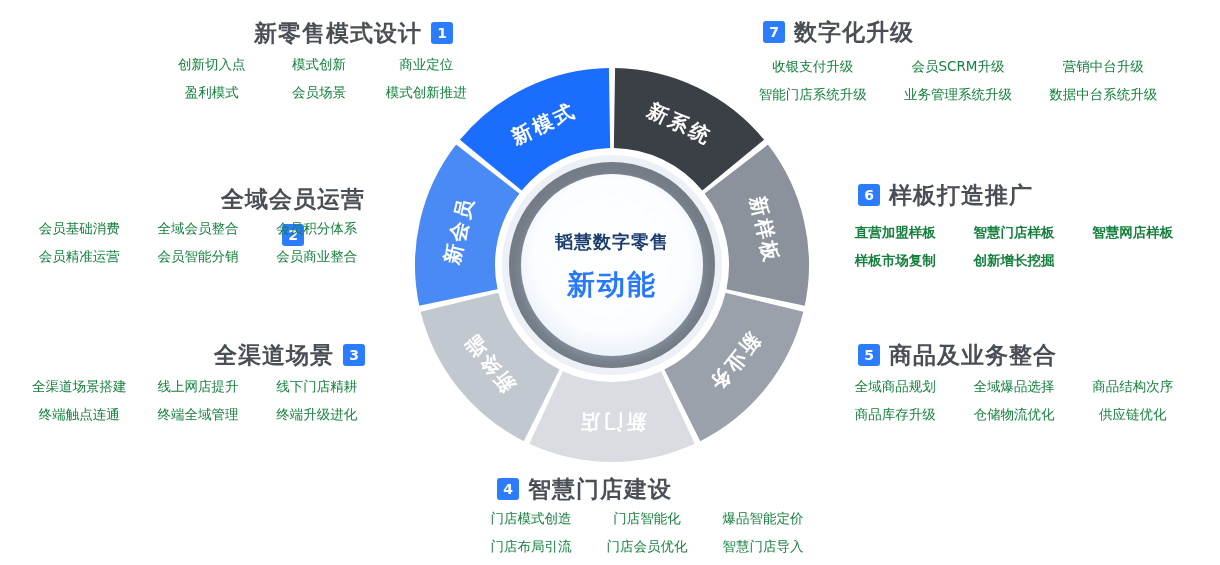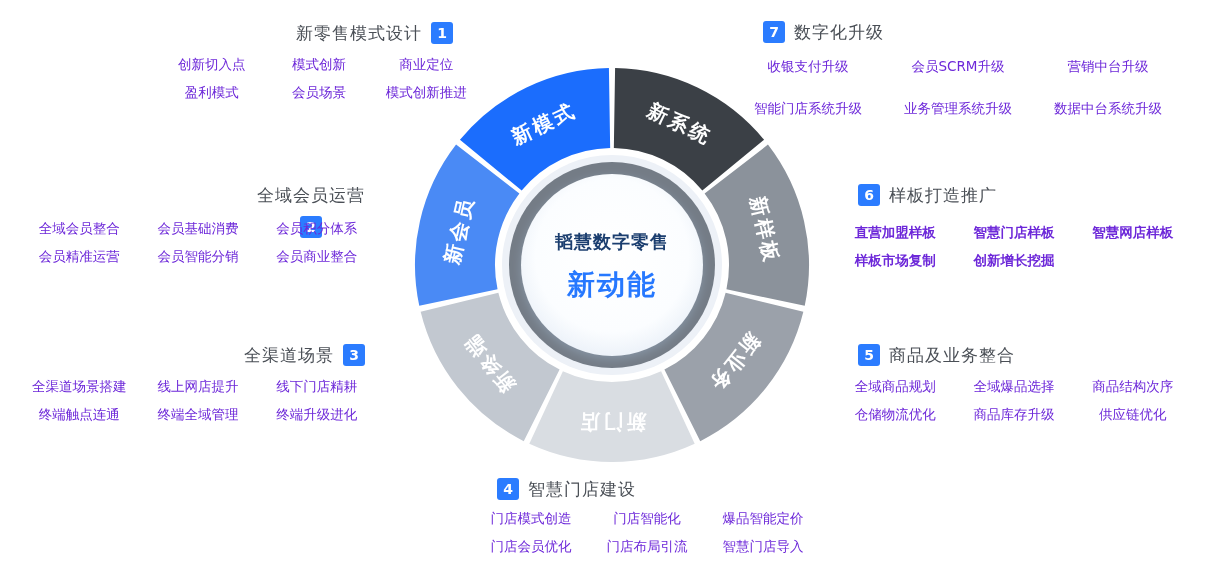--- a/index.html
+++ b/index.html
@@ -7,33 +7,33 @@
   body { font-family:"DejaVu Sans","Liberation Sans",sans-serif; }
   .canvas {
     position:relative; width:1220px; height:565px;
     background:#ffffff; overflow:hidden;
   }
   .sec-header {
     position:absolute; display:flex; align-items:center; gap:9px; height:22px;
     white-space:nowrap;
   }
   .sec-title {
-    font-size:17px; font-weight:normal; color:#4a4f56; letter-spacing:1px;
+    font-size:23px; font-weight:bold; color:#4a4f56; letter-spacing:1px;
   }
   .badge {
     width:22px; height:22px; border-radius:3px; background:#2b7cff; color:#ffffff;
     font-size:14px; font-weight:bold; display:flex; align-items:center; justify-content:center;
     flex:0 0 22px;
   }
   .items-grid {
     position:absolute; display:grid; grid-template-columns:repeat(3,1fr);
   }
   .item {
     height:28px; line-height:28px; text-align:center;
-    font-size:13.5px; color:#6d28d9; white-space:nowrap;
+    font-size:13.5px; color:#15803d; white-space:nowrap;
   }
   #wheel-svg { position:absolute; left:392px; top:45px; }
   .seg-label {
     font-size:20px; font-weight:bold; fill:#ffffff; letter-spacing:3px;
     text-anchor:middle; dominant-baseline:central;
     font-family:"DejaVu Sans","Liberation Sans",sans-serif;
   }
   .center-line1 {
     font-size:18px; font-weight:bold; fill:#1b3e6f; text-anchor:middle; letter-spacing:1px;
     font-family:"DejaVu Sans","Liberation Sans",sans-serif;
@@ -59,22 +59,22 @@
     <span class="item">盈利模式</span>
     <span class="item">会员场景</span>
     <span class="item">模式创新推进</span>
   </div>
 
   <div class="sec-header" style="top:184px; right:855px;flex-direction:column;">
     <span class="sec-title">全域会员运营</span>
     <span class="badge">2</span>
   </div>
   <div class="items-grid" style="left:20px; top:214px; width:356px;">
+    <span class="item">会员基础消费</span>
     <span class="item">全域会员整合</span>
-    <span class="item">会员基础消费</span>
     <span class="item">会员积分体系</span>
     <span class="item">会员精准运营</span>
     <span class="item">会员智能分销</span>
     <span class="item">会员商业整合</span>
   </div>
 
   <div class="sec-header" style="top:344px; right:855px;align-items:center;">
     <span class="sec-title">全渠道场景</span>
     <span class="badge">3</span>
   </div>
@@ -88,55 +88,55 @@
   </div>
 
   <div class="sec-header" style="top:478px; left:497px;">
     <span class="badge">4</span>
     <span class="sec-title">智慧门店建设</span>
   </div>
   <div class="items-grid" style="left:473px; top:504px; width:348px;">
     <span class="item">门店模式创造</span>
     <span class="item">门店智能化</span>
     <span class="item">爆品智能定价</span>
+    <span class="item">门店布局引流</span>
     <span class="item">门店会员优化</span>
-    <span class="item">门店布局引流</span>
     <span class="item">智慧门店导入</span>
   </div>
 
   <div class="sec-header" style="top:344px; left:858px;">
     <span class="badge">5</span>
     <span class="sec-title">商品及业务整合</span>
   </div>
   <div class="items-grid" style="left:836px; top:372px; width:356px;">
     <span class="item">全域商品规划</span>
     <span class="item">全域爆品选择</span>
     <span class="item">商品结构次序</span>
+    <span class="item">商品库存升级</span>
     <span class="item">仓储物流优化</span>
-    <span class="item">商品库存升级</span>
     <span class="item">供应链优化</span>
   </div>
 
   <div class="sec-header" style="top:184px; left:858px;">
     <span class="badge">6</span>
     <span class="sec-title">样板打造推广</span>
   </div>
   <div class="items-grid" style="left:836px; top:218px; width:356px;font-weight:bold;">
     <span class="item">直营加盟样板</span>
     <span class="item">智慧门店样板</span>
     <span class="item">智慧网店样板</span>
     <span class="item">样板市场复制</span>
     <span class="item">创新增长挖掘</span>
   </div>
 
   <div class="sec-header" style="top:21px; left:763px;">
     <span class="badge">7</span>
     <span class="sec-title">数字化升级</span>
   </div>
-  <div class="items-grid" style="left:740px; top:52px; width:436px;gap:14px;">
+  <div class="items-grid" style="left:740px; top:52px; width:436px;">
     <span class="item">收银支付升级</span>
     <span class="item">会员SCRM升级</span>
     <span class="item">营销中台升级</span>
     <span class="item">智能门店系统升级</span>
     <span class="item">业务管理系统升级</span>
     <span class="item">数据中台系统升级</span>
   </div>
 
   <svg id="wheel-svg" width="440" height="440" viewBox="0 0 440 440">
     <defs>

